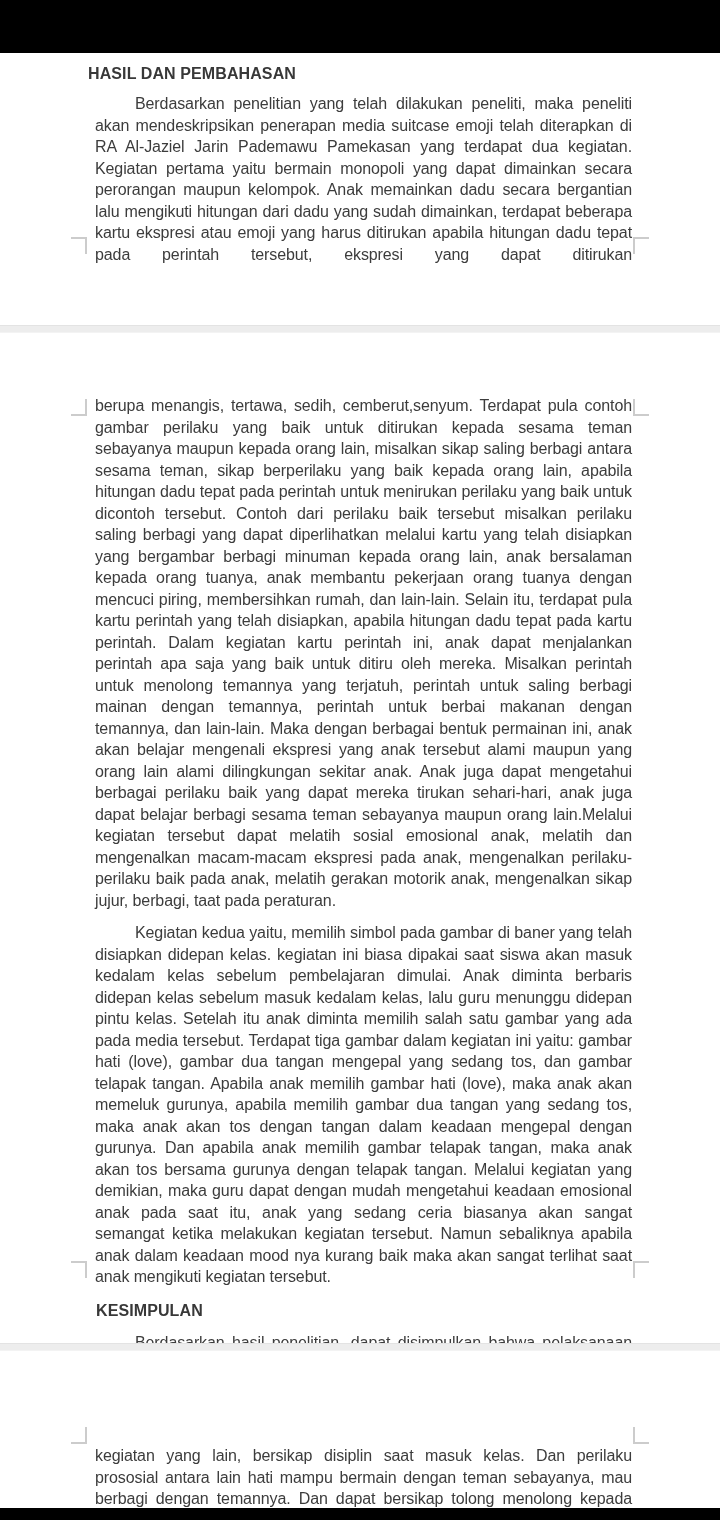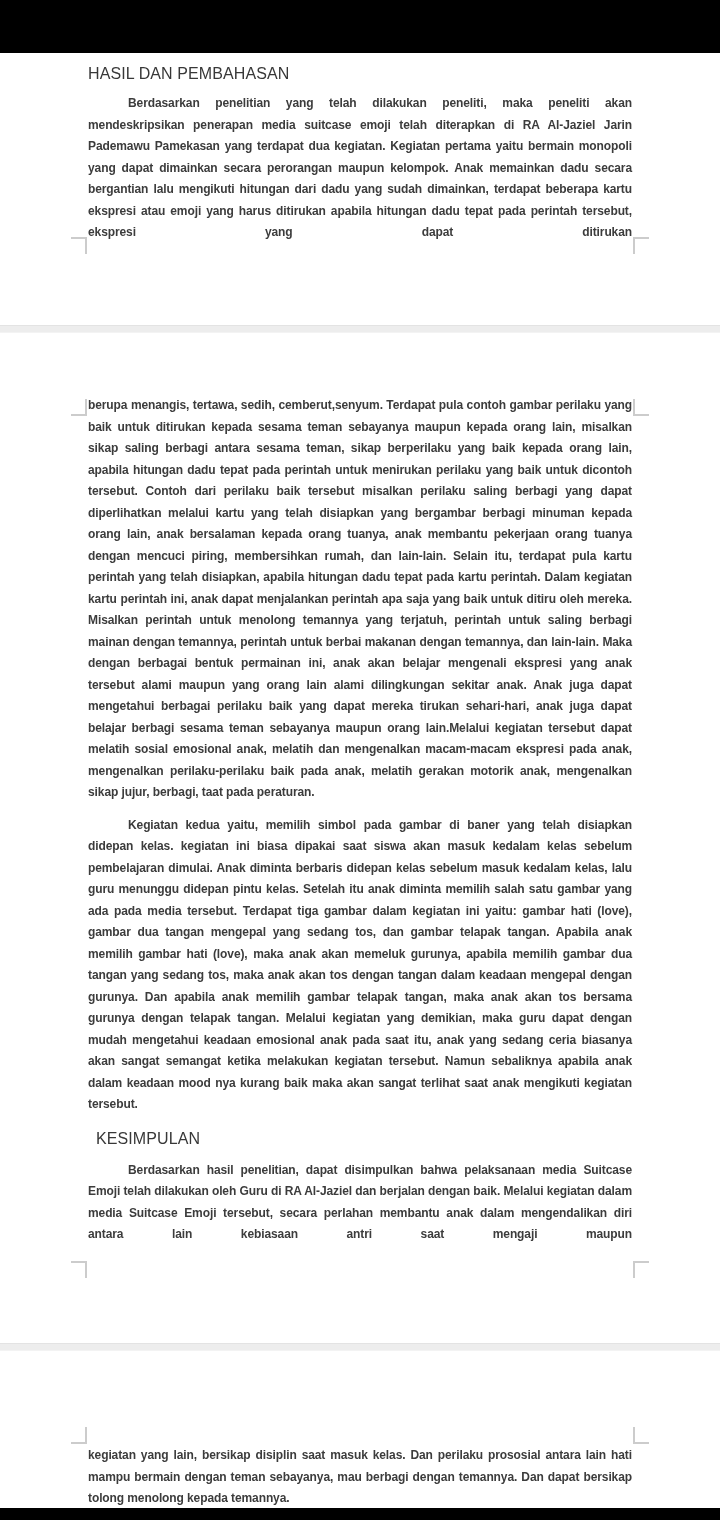--- a/index.html
+++ b/index.html
@@ -44,35 +44,34 @@
     height: 8px;
     background: #ededed;
     border-top: 1px solid #e3e3e3;
     border-bottom: 1px solid #f3f3f3;
     box-sizing: border-box;
   }
 
   .doc-heading {
     margin: 12px 0 10px 0;
     font-size: 16px;
-    font-weight: 400;
+    font-weight: 700;
     letter-spacing: 0.1px;
     color: #383838;
   }
   .doc-heading.second {
     margin: 14px 0 12px 8px;
   }
   p.doc-para {
-    margin: 0 0 11px 0;
-    font-size: 12px;
+    margin: 0 0 11px 7px;
+    font-size: 16px;
     line-height: 21.5px;
     letter-spacing: -0.1px;
     color: #3c3c3c;
     text-align: justify;
-    font-weight: bold;
   }
   p.indent { text-indent: 40px; }
   p.cut-mid { text-align-last: justify; }
 
   
   .margin-mark {
     position: absolute;
     width: 16px;
     height: 17px;
     box-sizing: border-box;

